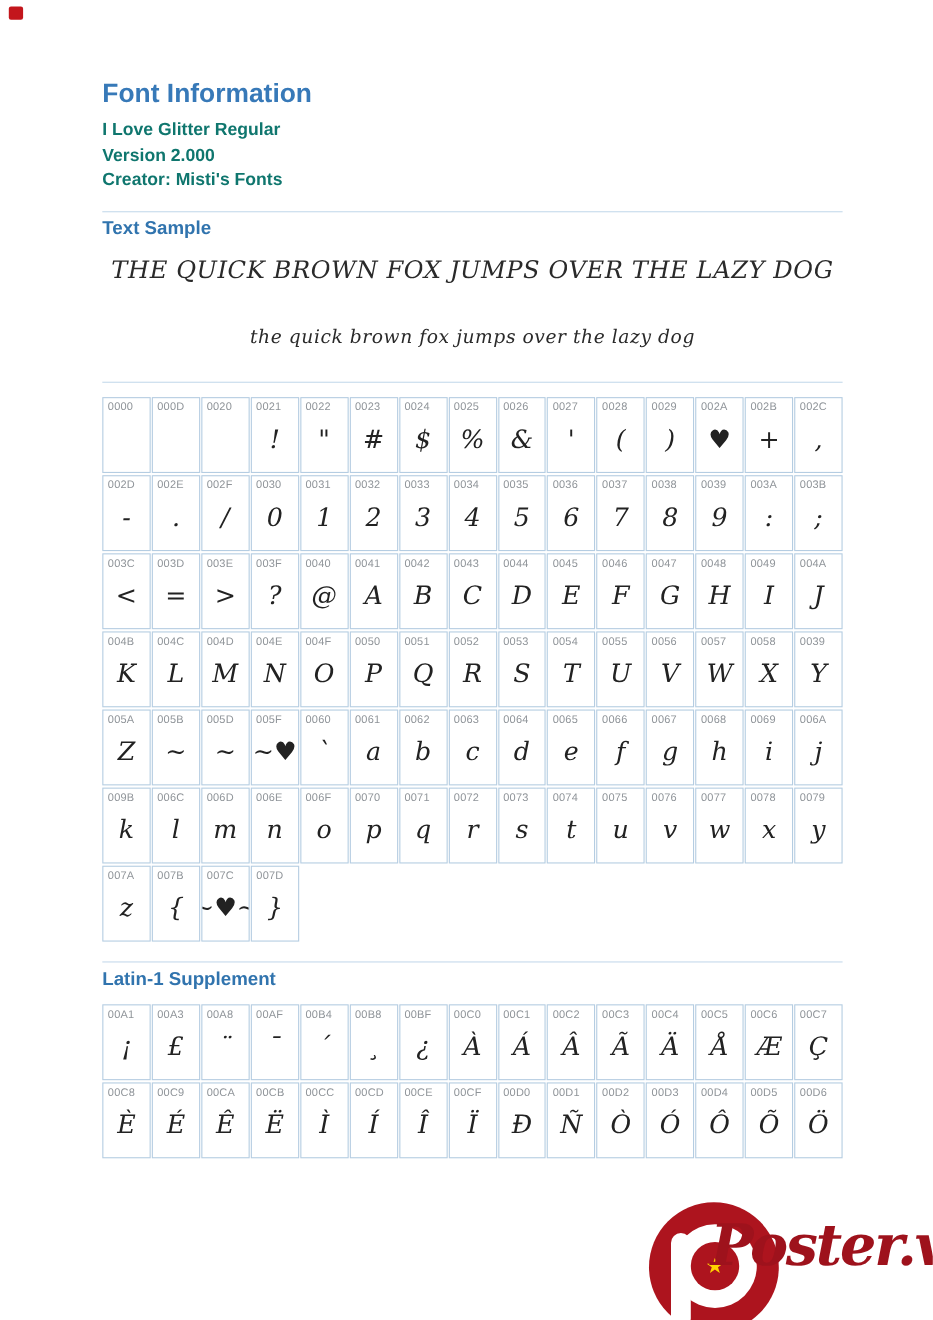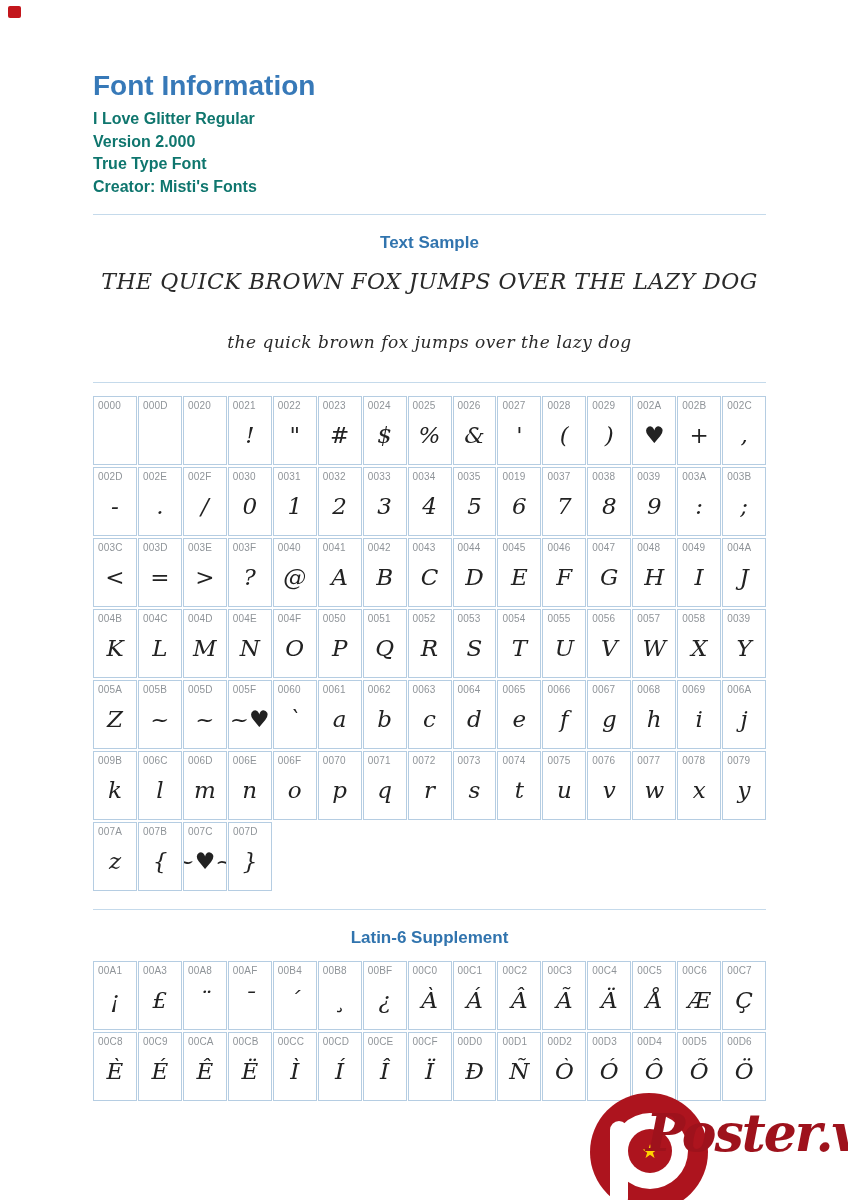--- a/index.html
+++ b/index.html
@@ -15,35 +15,35 @@
     position: absolute; left: 8px; top: 6px;
     width: 13px; height: 12px;
     background: #c3161c; border-radius: 2px;
   }
   .content {
     position: absolute; left: 93px; top: 0;
     width: 673px;
   }
   h1.page-title {
     margin: 70px 0 6px 0;
-    font-size: 28px; line-height: 32px;
+    font-size: 24px; line-height: 32px;
     font-weight: bold; color: #3779b8;
   }
   .info-line {
     font-size: 16px; line-height: 22.6px;
     font-weight: bold; color: #0f766e;
   }
   .rule {
     border: none; border-top: 1px solid #c5daeb;
     margin: 16px 0 0 0; height: 0;
   }
   h2.section-heading {
-    margin: 18px 0 0 0;
+    margin: 5px 0 0 0;
     font-size: 17px; line-height: 20px;
-    font-weight: bold; color: #3174ae; text-align: center;
+    font-weight: bold; color: #3174ae;
   }
   .sample-upper {
     margin-top: 16px;
     text-align: center;
     font-family: "DejaVu Serif", serif;
     font-style: italic;
     font-size: 22px; letter-spacing: 0.5px;
     color: #2a2a2a;
     white-space: nowrap;
   }
@@ -128,21 +128,20 @@
 
 <div class="corner-mark"></div>
 
 <div class="content">
 
   <h1 class="page-title">Font Information</h1>
 
   <div class="info-block">
     <div class="info-line">I Love Glitter Regular</div>
     <div class="info-line">Version 2.000</div>
-    <div class="info-line">True Type Font</div>
     <div class="info-line">Creator: Misti's Fonts</div>
   </div>
 
   <hr class="rule">
   <h2 class="section-heading">Text Sample</h2>
   <div class="sample-upper">THE QUICK BROWN FOX JUMPS OVER THE LAZY DOG</div>
   <div class="sample-lower">the quick brown fox jumps over the lazy dog</div>
 
   <hr class="rule rule-tight">
   <div class="char-table">
@@ -239,21 +238,21 @@
         </div>
         <div class="char-cell">
           <span class="code">0034</span>
           <span class="glyph">4</span>
         </div>
         <div class="char-cell">
           <span class="code">0035</span>
           <span class="glyph">5</span>
         </div>
         <div class="char-cell">
-          <span class="code">0019</span>
+          <span class="code">0036</span>
           <span class="glyph">6</span>
         </div>
         <div class="char-cell">
           <span class="code">0037</span>
           <span class="glyph">7</span>
         </div>
         <div class="char-cell">
           <span class="code">0038</span>
           <span class="glyph">8</span>
         </div>
@@ -532,21 +531,21 @@
           <span class="glyph">~♥~</span>
         </div>
         <div class="char-cell">
           <span class="code">007D</span>
           <span class="glyph">}</span>
         </div>
       </div>
     </div>
 
   <hr class="rule" style="margin-top:18px">
-  <h2 class="section-heading">Latin-6 Supplement</h2>
+  <h2 class="section-heading">Latin-1 Supplement</h2>
   <div class="char-table">
       <div class="char-row">
         <div class="char-cell">
           <span class="code">00A1</span>
           <span class="glyph">¡</span>
         </div>
         <div class="char-cell">
           <span class="code">00A3</span>
           <span class="glyph">£</span>
         </div>

